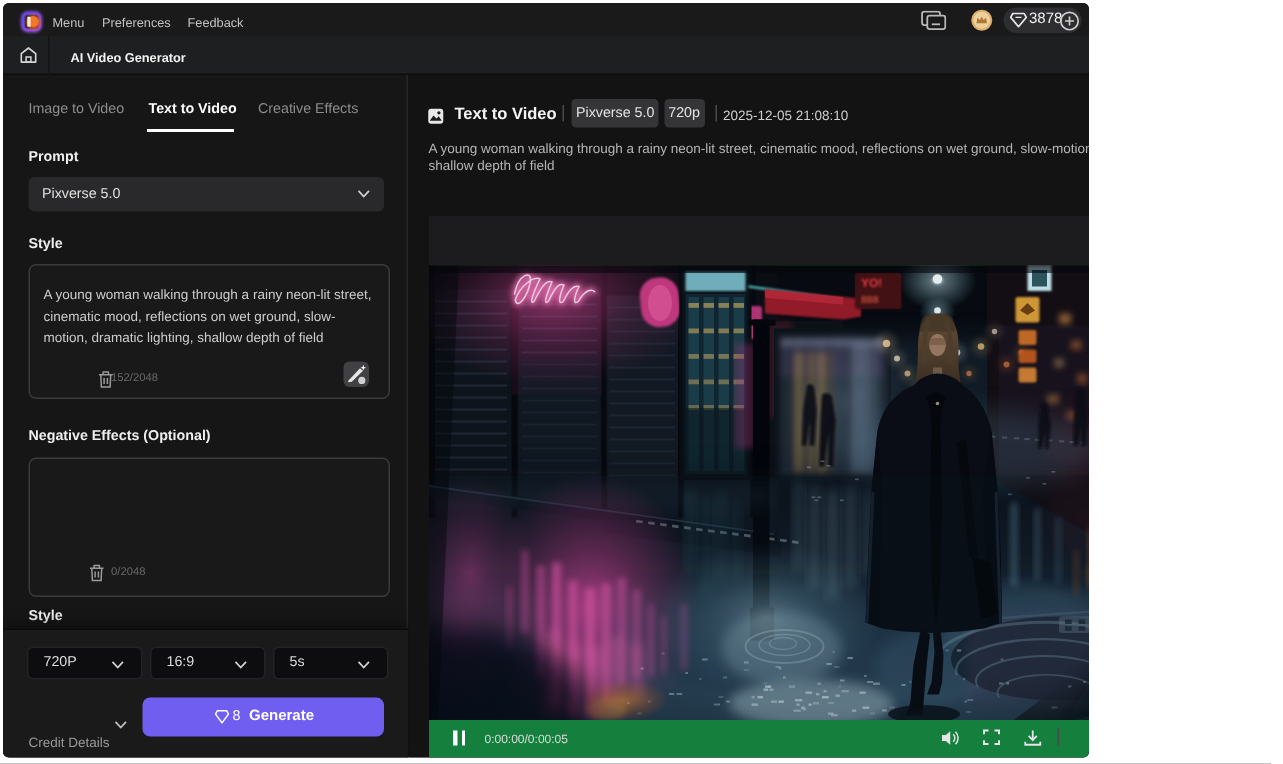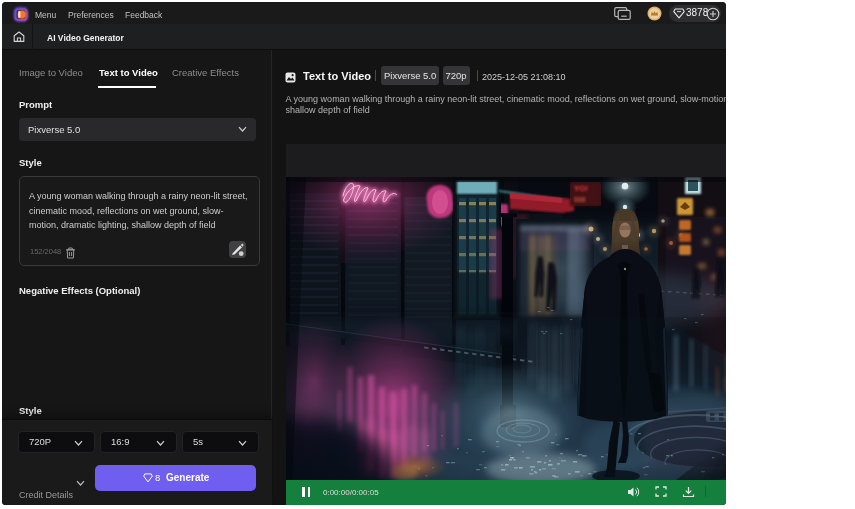--- a/index.html
+++ b/index.html
@@ -9,21 +9,21 @@
 
 #tb{position:absolute;left:0;top:0;width:849px;height:22px;background:#1a1a1b;}
 .menuitem{position:absolute;top:7.5px;font-size:8.5px;color:#c2c2c2;}
 
 #nb{position:absolute;left:0;top:22px;width:849px;height:26px;background:#1e1f20;border-bottom:1px solid #0c0c0c;}
 
 #left{position:absolute;left:0;top:48px;width:270px;height:455px;background:#161617;border-right:1px solid #262628;}
 .tab{position:absolute;top:17px;font-size:9.5px;color:#8d8d8d;}
 .label{font-size:9.5px;font-weight:bold;color:#efefef;position:absolute;left:17px;}
 .tbox{position:absolute;left:17px;width:241px;border:1px solid #3a3a3c;border-radius:5px;background:#19191a;}
-.counter{position:absolute;font-size:7.5px;color:#686868;}
+.counter{position:absolute;font-size:7.5px;color:#686868;margin-left:44px;}
 .ddrow{position:absolute;height:22px;background:#0d0d0f;border-radius:4px;border:1px solid #232326;color:#dedede;font-size:9.5px;line-height:20px;padding-left:10px;}
 
 #right{position:absolute;left:271px;top:48px;width:578px;height:455px;background:#131314;}
 .badge{display:inline-block;background:#353538;border-radius:3px;color:#e3e3e3;font-size:9.5px;height:19px;line-height:19px;padding:0 3px;}
 svg{display:block;}
 </style>
 </head>
 <body>
 <div id="win">
   <div id="tb">
@@ -112,20 +112,27 @@
       </svg>
       <div class="abs" style="right:13px;bottom:7px;width:17px;height:17px;background:#414144;border-radius:4px;">
         <svg width="17" height="17" viewBox="0 0 17 17">
           <path d="M3.5 12.5 L11 4.5 L13 6.2 L5.5 13.5 L3 13.8 Z" fill="#e8e8e8"></path>
           <circle cx="12.2" cy="12.6" r="2.4" fill="#cfcfcf"></circle>
           <path d="M13.2 2.2 L13.7 3.6 L15.1 4.1 L13.7 4.6 L13.2 6 L12.7 4.6 L11.3 4.1 L12.7 3.6 Z" fill="#fff"></path>
         </svg>
       </div>
     </div>
     <span class="label" style="top:235px">Negative Effects (Optional)</span>
+    <div class="tbox" style="top:255px;height:93px;">
+      <span class="counter" style="left:10px;bottom:12px;">0/2048</span>
+      <svg class="abs" style="left:39px;bottom:9px" width="11" height="12" viewBox="0 0 11 12">
+        <path d="M1 2.8 L10 2.8 M3.6 2.6 L3.8 1 L7.2 1 L7.4 2.6 M2.2 2.9 L2.6 11 L8.4 11 L8.8 2.9 Z" fill="none" stroke="#9b9b9b" stroke-width="1"></path>
+        <path d="M4.4 5 L4.4 9 M6.6 5 L6.6 9" stroke="#9b9b9b" stroke-width="1"></path>
+      </svg>
+    </div>
     <span class="label" style="top:355px">Style</span>
     <div class="abs" style="left:0;top:369px;width:270px;height:86px;background:#1a1a1b;border-top:1px solid #0a0a0a;box-shadow:0 -4px 8px rgba(0,0,0,0.35);">
       <div class="ddrow" style="left:16px;top:11px;width:77px;">720P
         <svg class="abs" style="right:11px;top:8px" width="9" height="7" viewBox="0 0 9 7">
             <path d="M1 1.2 L4.5 5 L8 1.2" fill="none" stroke="#cfcfcf" stroke-width="1.2"></path>
           </svg>
       </div>
       <div class="ddrow" style="left:98px;top:11px;width:77px;">16:9
         <svg class="abs" style="right:11px;top:8px" width="9" height="7" viewBox="0 0 9 7">
             <path d="M1 1.2 L4.5 5 L8 1.2" fill="none" stroke="#cfcfcf" stroke-width="1.2"></path>

